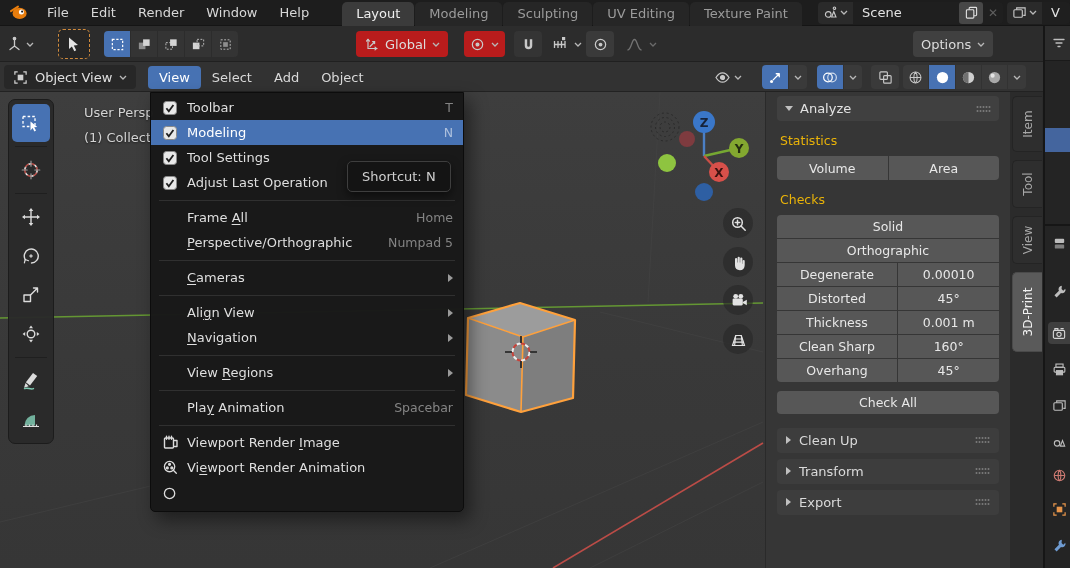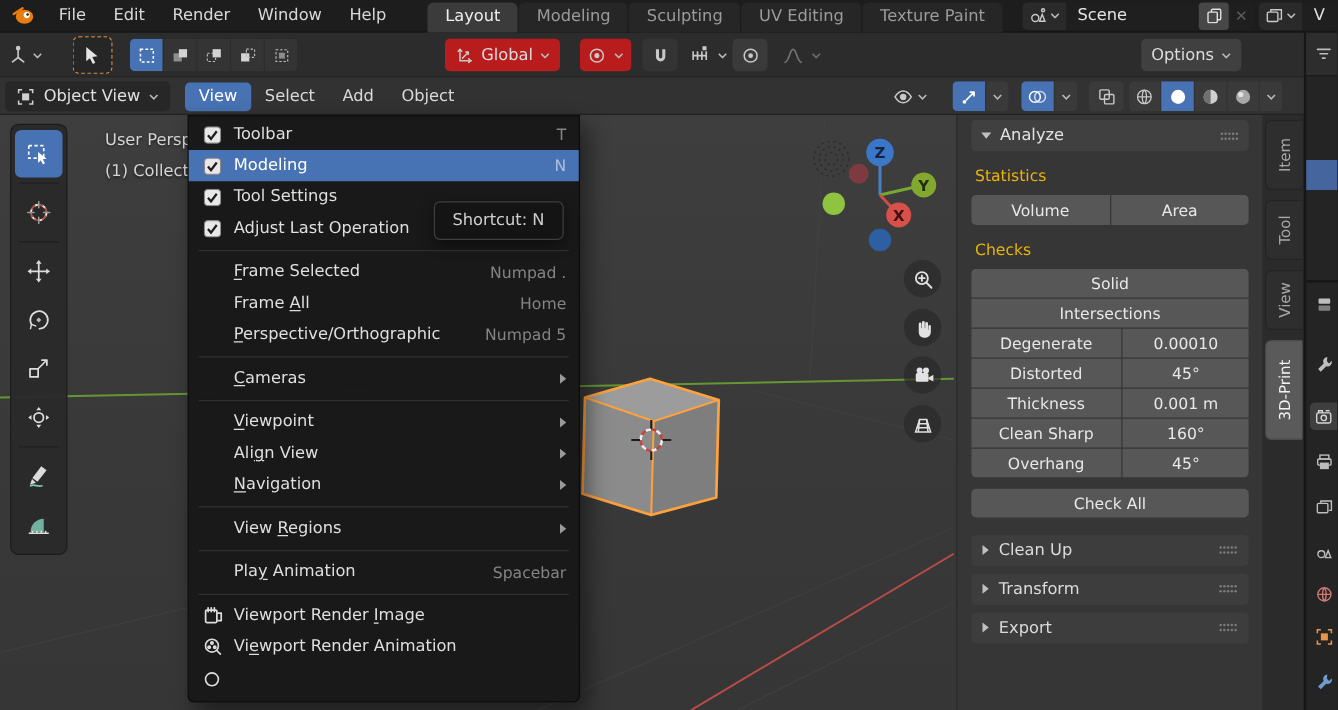--- a/index.html
+++ b/index.html
@@ -597,21 +597,21 @@
         </span>
     </div>
     <div class="sec-label">Statistics</div>
     <div class="btn-pair" id="stat-buttons">
         <div class="nbtn">Volume</div>
         <div class="nbtn">Area</div>
       </div>
     <div class="sec-label">Checks</div>
     <div class="check-stack" id="check-stack">
         <div class="nbtn">Solid</div>
-        <div class="nbtn">Intersections</div>
+        <div class="nbtn">Orthographic</div>
         <div class="cell-row">
           <div class="nbtn lc">Degenerate</div>
           <div class="nbtn rc">0.00010</div>
         </div>
         <div class="cell-row">
           <div class="nbtn lc">Distorted</div>
           <div class="nbtn rc">45°</div>
         </div>
         <div class="cell-row">
           <div class="nbtn lc">Thickness</div>
@@ -807,45 +807,35 @@
           <svg width="14" height="14" viewBox="0 0 14 14">
             <rect x="0.5" y="0.5" width="13" height="13" rx="3" fill="#e8e8e8" stroke="#8a8a8a"></rect>
             <path d="M3.4 7.2l2.4 3 4.6-6.2" stroke="#1e1e1e" stroke-width="1.8" fill="none"></path>
           </svg>
         </span>
         <span class="vm-label">Adjust Last Operation</span>
       </div>
       <div class="vm-sep"></div>
       <div class="vm-row">
         <span class="vm-islot"></span>
-        <span class="vm-label"><u>F</u>rame Selected</span>
-        <span class="vm-short">Numpad .</span>
-      </div>
-      <div class="vm-row">
-        <span class="vm-islot"></span>
         <span class="vm-label">Frame <u>A</u>ll</span>
         <span class="vm-short">Home</span>
       </div>
       <div class="vm-row">
         <span class="vm-islot"></span>
         <span class="vm-label"><u>P</u>erspective/Orthographic</span>
         <span class="vm-short">Numpad 5</span>
       </div>
       <div class="vm-sep"></div>
       <div class="vm-row">
         <span class="vm-islot"></span>
         <span class="vm-label"><u>C</u>ameras</span>
         <span class="vm-sub"></span>
       </div>
       <div class="vm-sep"></div>
-      <div class="vm-row">
-        <span class="vm-islot"></span>
-        <span class="vm-label"><u>V</u>iewpoint</span>
-        <span class="vm-sub"></span>
-      </div>
       <div class="vm-row">
         <span class="vm-islot"></span>
         <span class="vm-label">Ali<u>g</u>n View</span>
         <span class="vm-sub"></span>
       </div>
       <div class="vm-row">
         <span class="vm-islot"></span>
         <span class="vm-label"><u>N</u>avigation</span>
         <span class="vm-sub"></span>
       </div>

